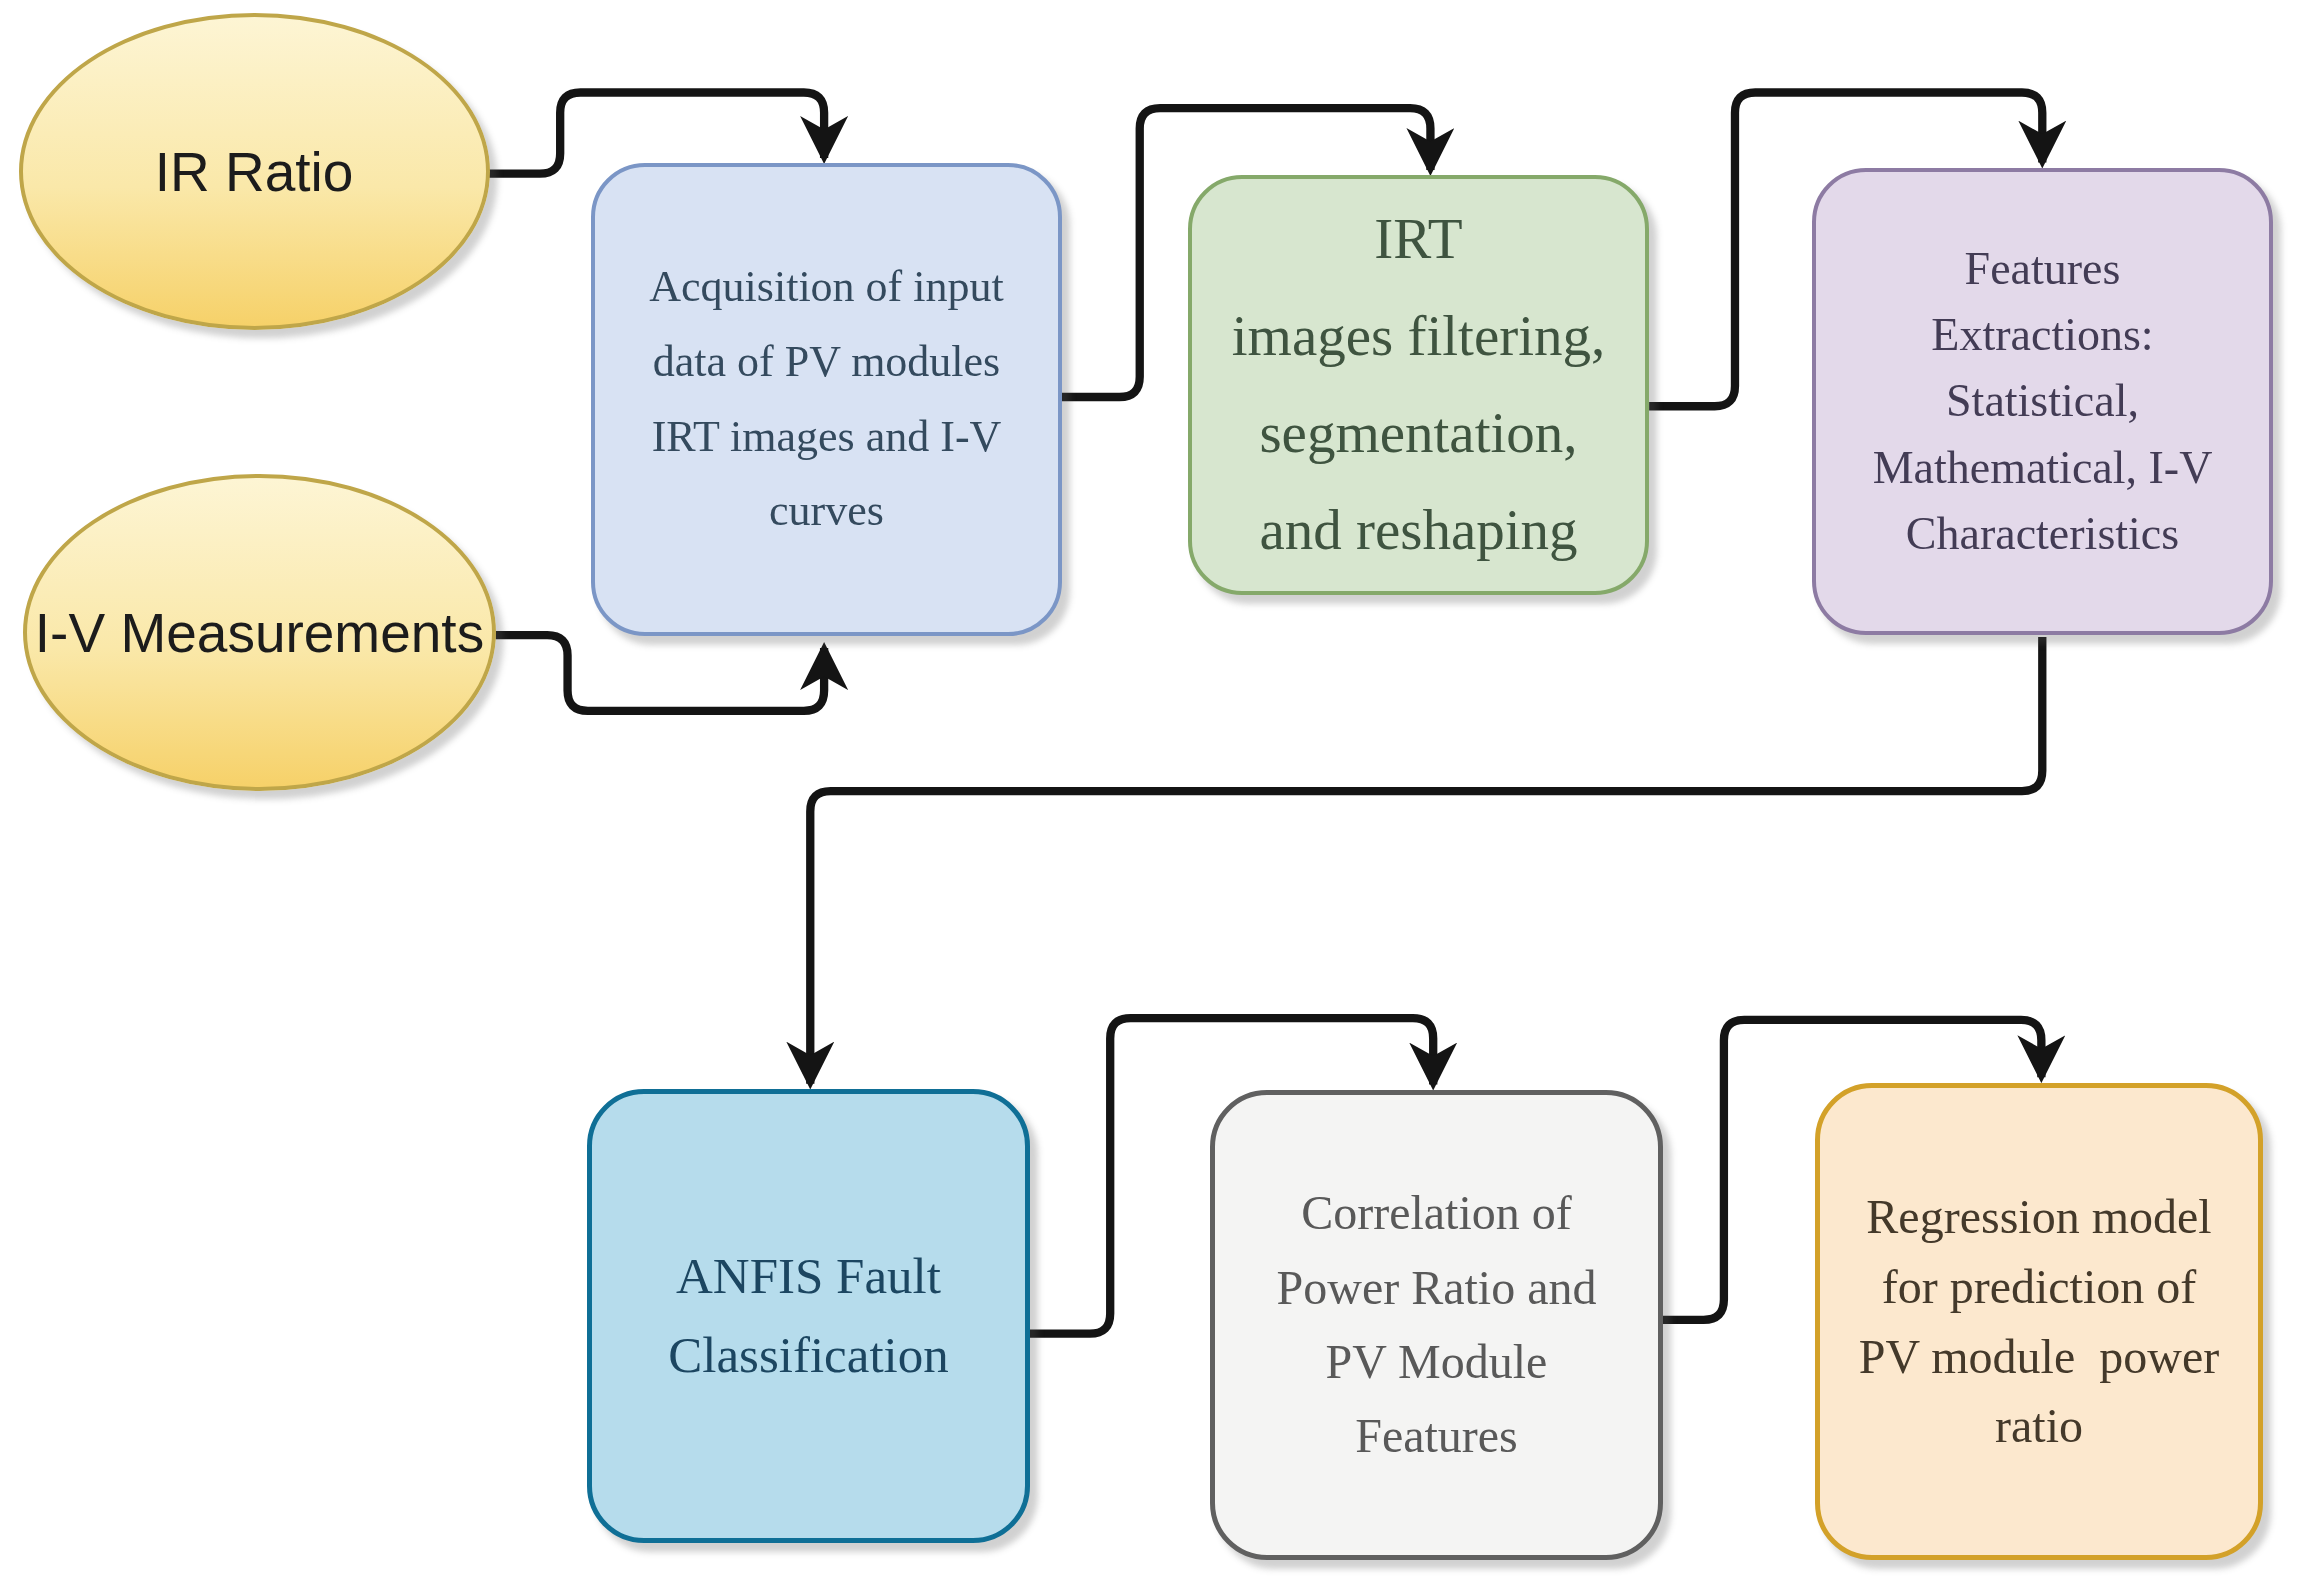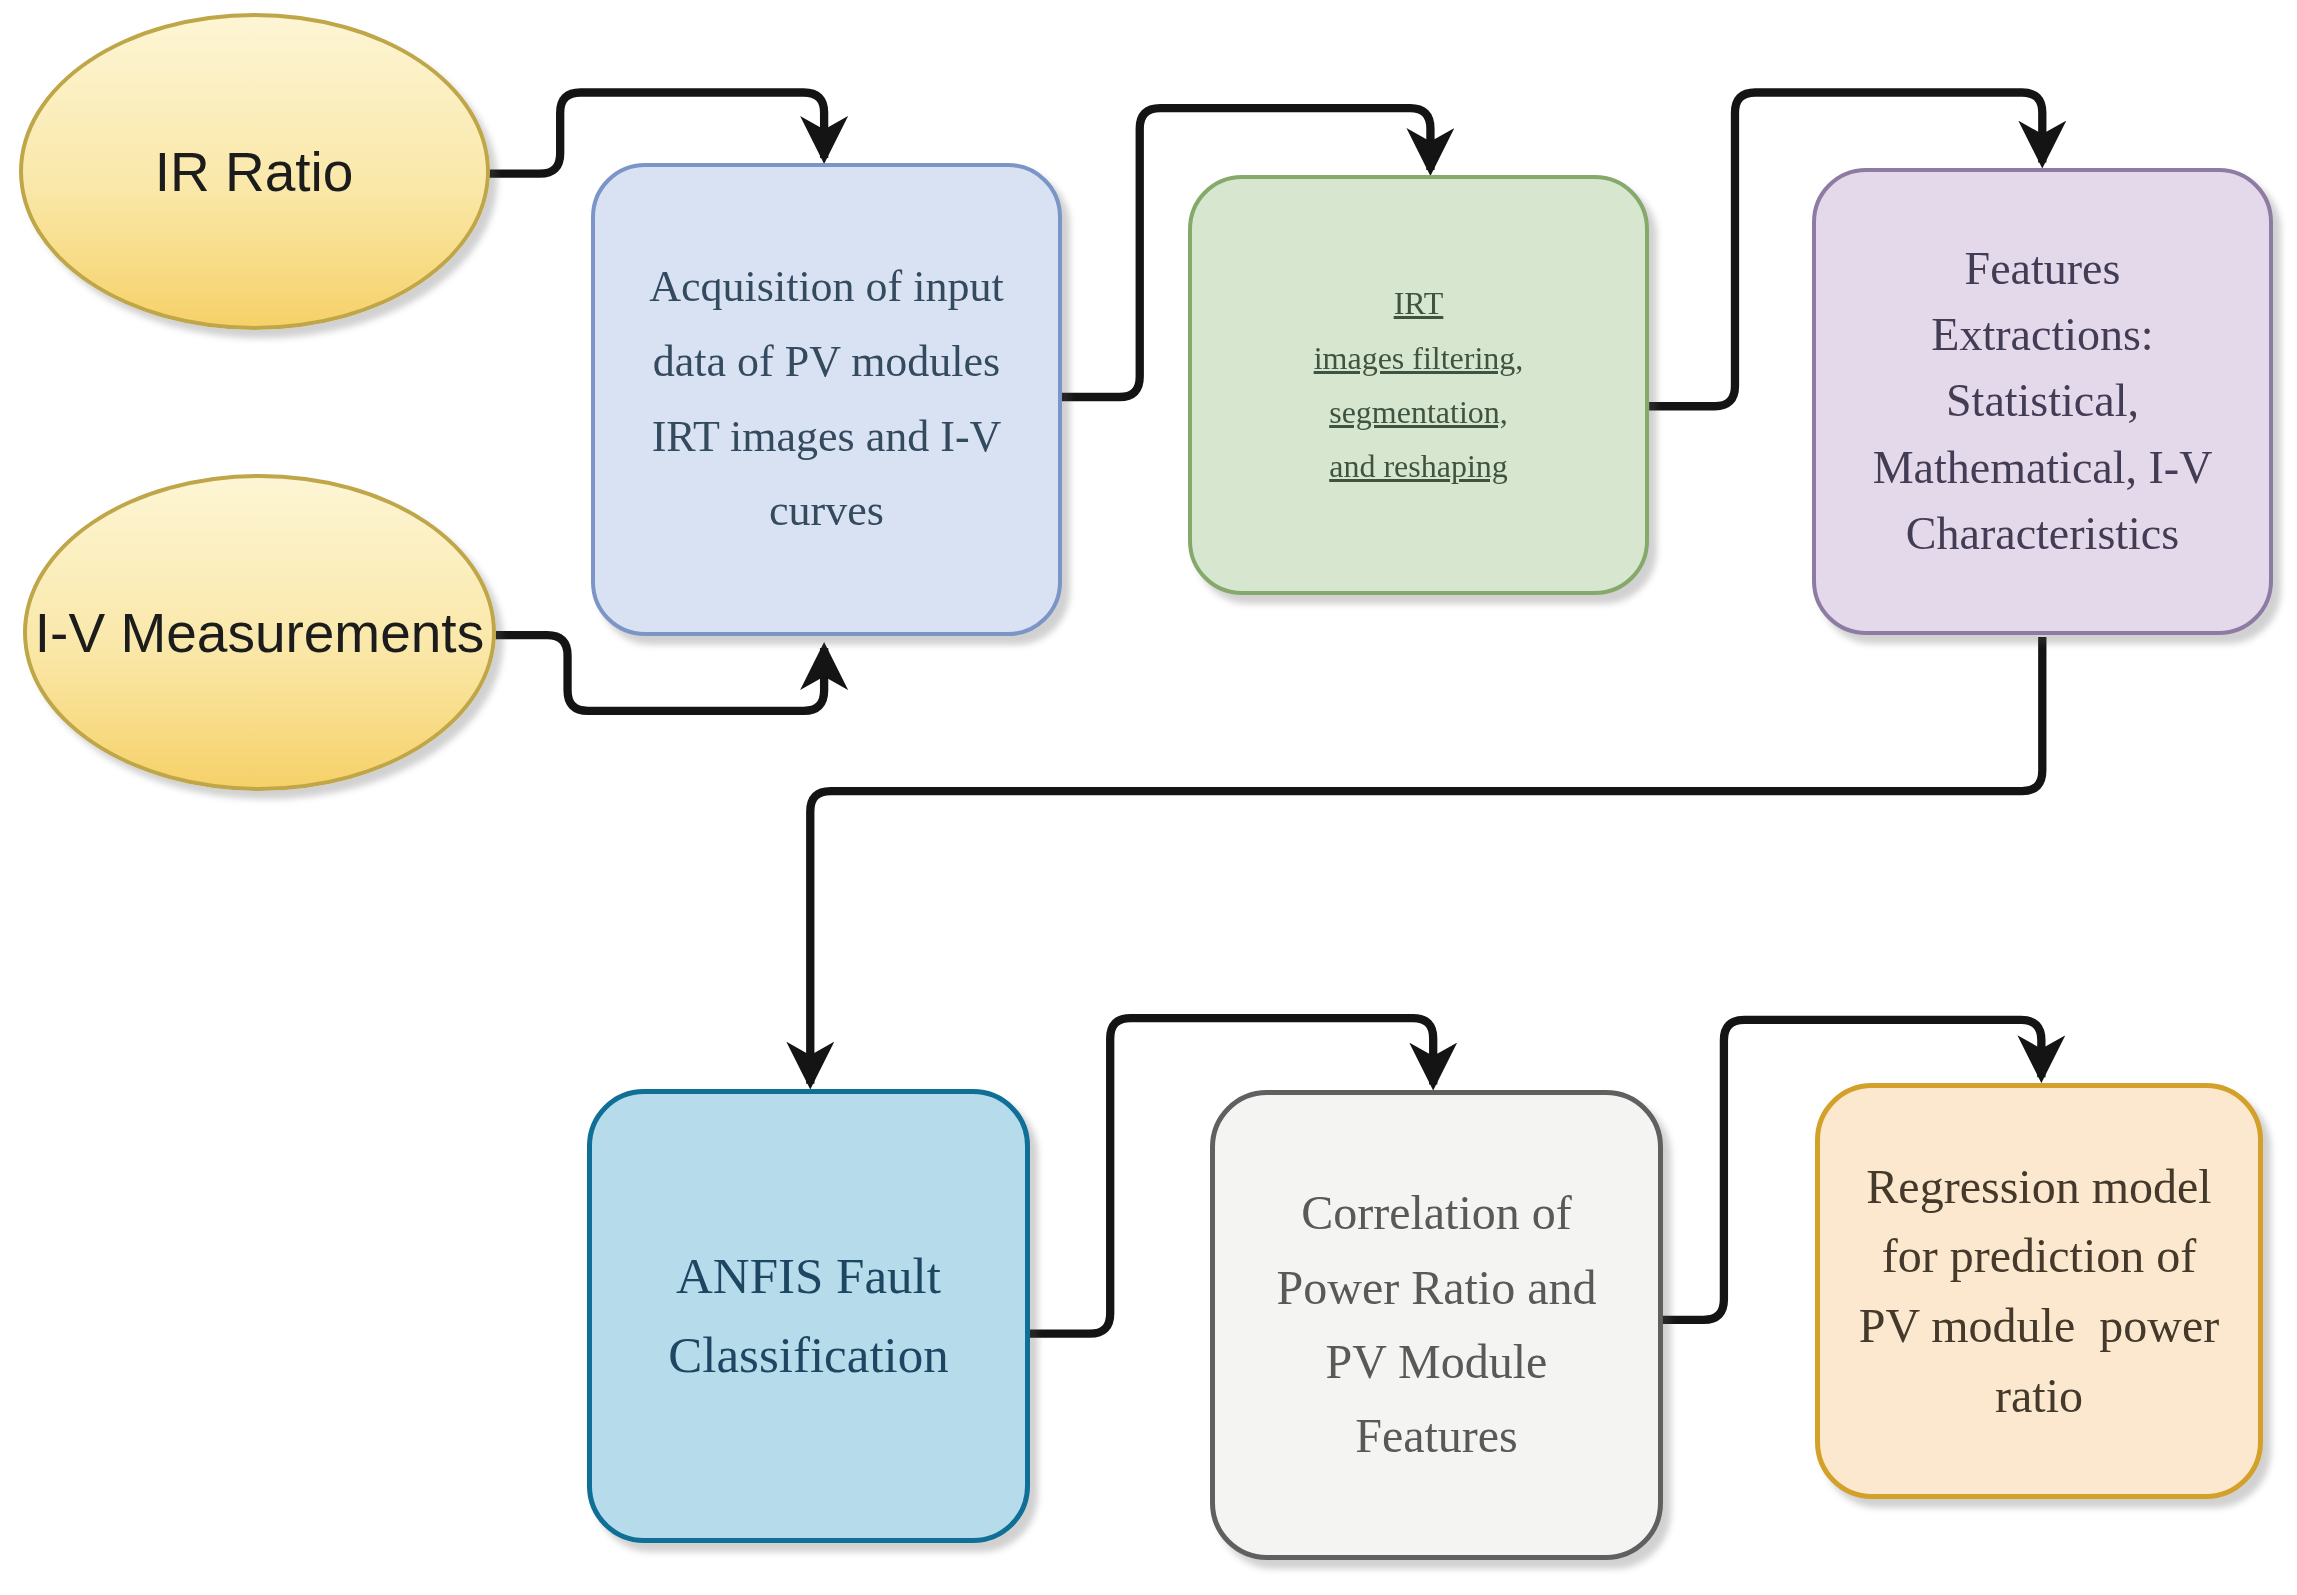--- a/index.html
+++ b/index.html
@@ -49,21 +49,21 @@
   .box-acquisition {
     left: 591px; top: 163px; width: 471px; height: 473px;
     background: #d8e2f3; border: 4.6px solid #7b96c6; border-radius: 54px;
   }
   .box-acquisition .node-label { font-size: 44px; line-height: 1.7; color: #344a5e; }
 
   .box-irt {
     left: 1188px; top: 175px; width: 461px; height: 420px;
     background: #d7e6cf; border: 4.6px solid #85a96a; border-radius: 54px;
   }
-  .box-irt .node-label { font-size: 32px; line-height: 1.7; color: #3f5440; text-decoration: underline; }
+  .box-irt .node-label { font-size: 57px; line-height: 1.7; color: #3f5440; }
 
   .box-features {
     left: 1812px; top: 168px; width: 461px; height: 467px;
     background: #e3d9ea; border: 4.6px solid #8d7ba3; border-radius: 54px;
   }
   .box-features .node-label { font-size: 46px; line-height: 1.44; color: #433c55; }
 
   
   .box-anfis {
     left: 587px; top: 1089px; width: 443px; height: 454px;
@@ -71,21 +71,21 @@
   }
   .box-anfis .node-label { font-size: 51px; line-height: 1.55; color: #1c4661; }
 
   .box-correlation {
     left: 1210px; top: 1090px; width: 453px; height: 470px;
     background: #f4f4f3; border: 5.5px solid #606060; border-radius: 57px;
   }
   .box-correlation .node-label { font-size: 48px; line-height: 1.55; color: #595959; }
 
   .box-regression {
-    left: 1815px; top: 1083px; width: 448px; height: 416px;
+    left: 1815px; top: 1083px; width: 448px; height: 477px;
     background: #fce8ce; border: 5.5px solid #d3a129; border-radius: 57px;
   }
   .box-regression .node-label { font-size: 48px; line-height: 1.45; color: #44392a; }
 
   .ellipse-ir { left: 18.5px; top: 13px; width: 471px; height: 317px; }
   .ellipse-iv { left: 23px; top: 474px; width: 473px; height: 317px; }
 
   .edge {
     fill: none;
     stroke: #141414;

